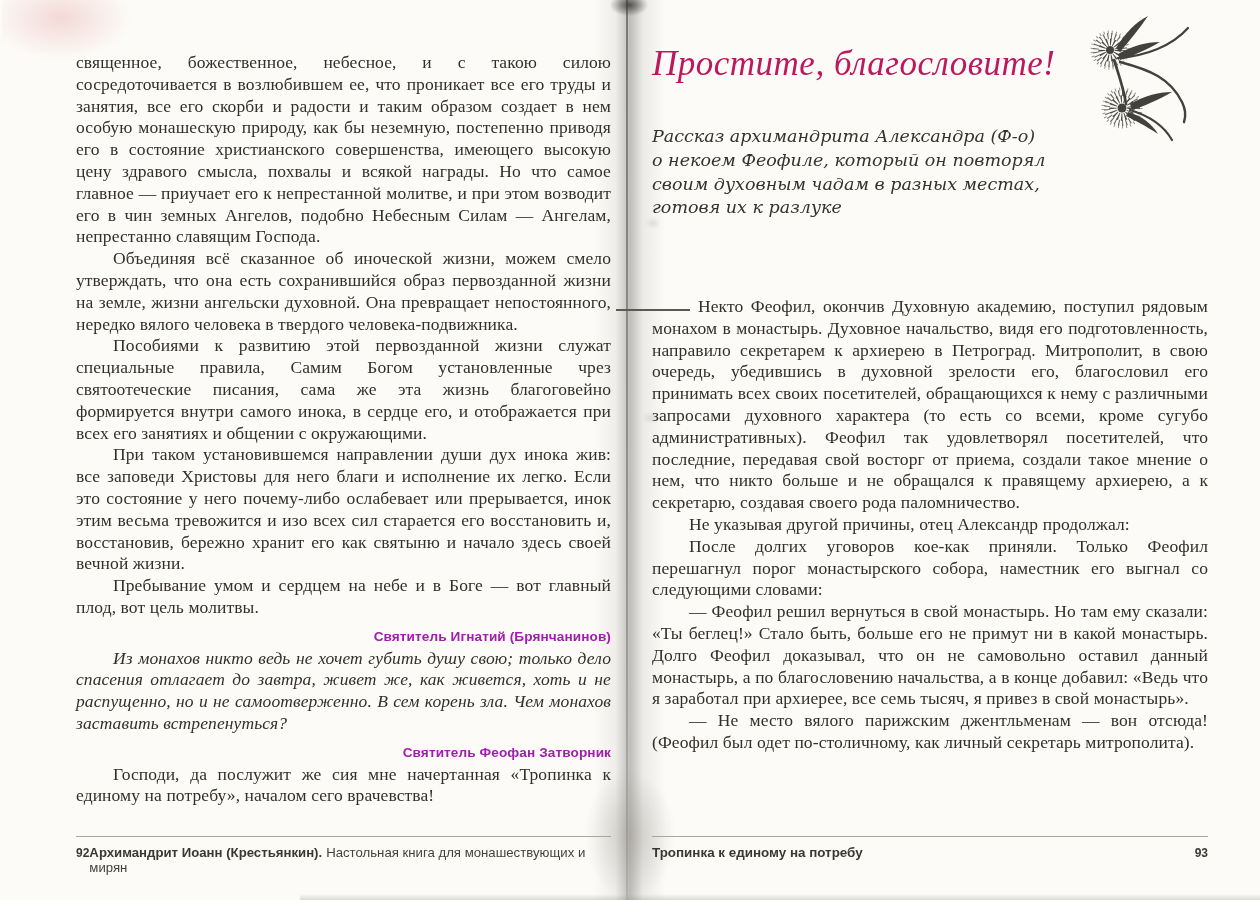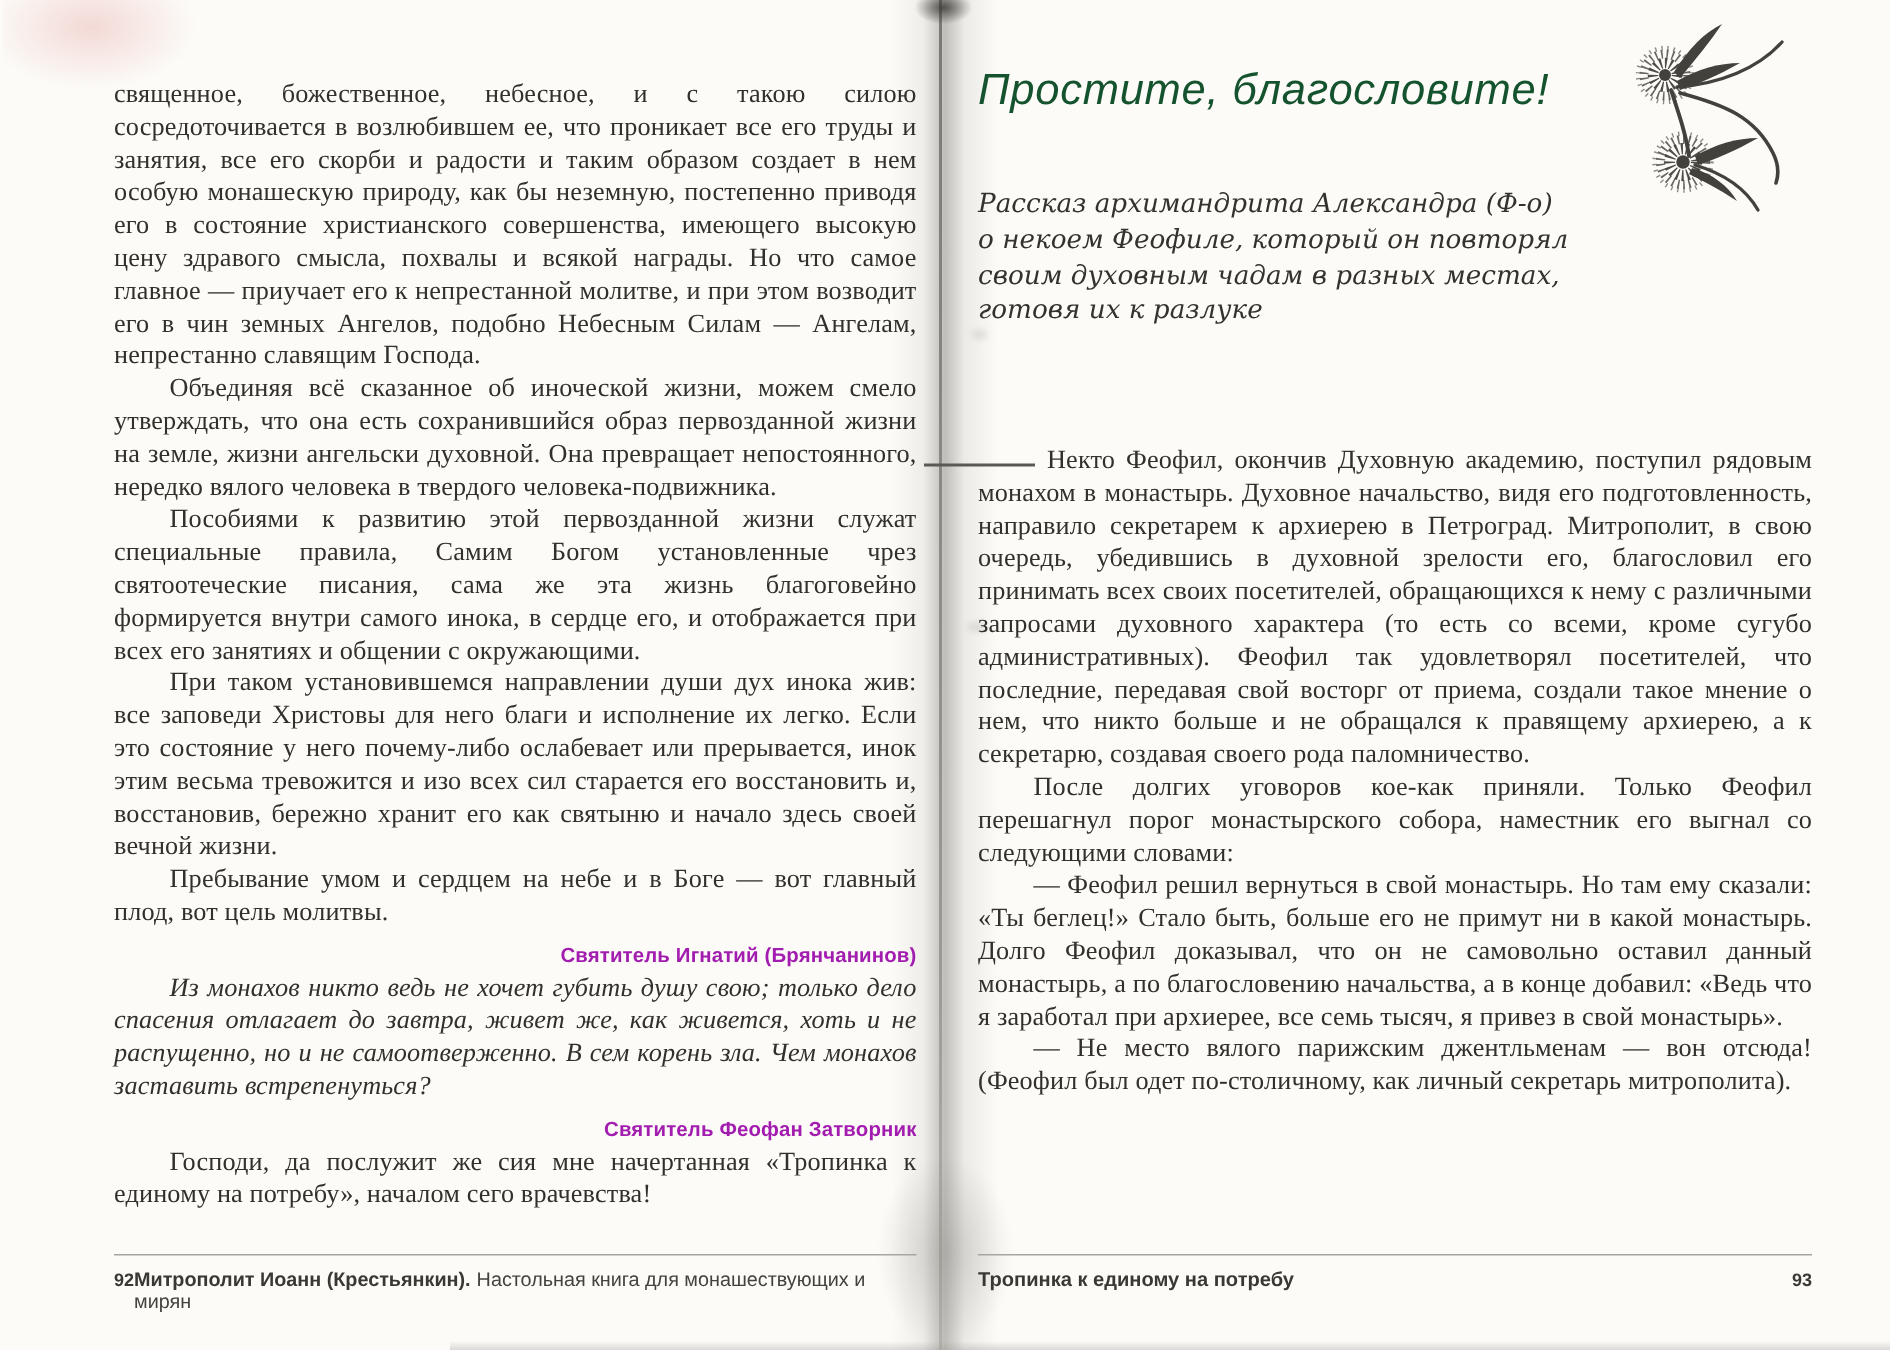--- a/index.html
+++ b/index.html
@@ -78,24 +78,24 @@
     color:#a21caf;
     text-align:right;
     margin-top:7px;
   }
   .gap-big{margin-top:34px;font-style:italic;}
   .gap-mid{margin-top:28px;}
 
   
   .title{
     position:absolute;left:652px;top:44px;margin:0;
-    font-family:Liberation Sans, sans-serif;
+    font-family:Liberation Serif, serif;
     font-style:italic;font-weight:400;
-    font-size:29px;letter-spacing:.5px;
-    color:#14532d;
+    font-size:35px;letter-spacing:.5px;
+    color:#be185d;
   }
   .subtitle{
     position:absolute;left:652px;top:113px;width:420px;
     font-family:"DejaVu Serif", serif;
     font-style:italic;
     font-size:17.5px;line-height:23.8px;
     color:#35322d;
     white-space:pre-line;
     margin-top:12px;
   }
@@ -184,30 +184,31 @@
     <g transform="translate(50,96)" stroke="#43413c" fill="none">
       <circle r="4.5" fill="#43413c" stroke="none"></circle>
       <circle r="9" stroke-width="7.5" stroke-dasharray="1.3 2.1" opacity=".95"></circle>
       <circle r="15" stroke-width="6" stroke-dasharray="1.1 2.6" opacity=".8"></circle>
       <circle r="19" stroke-width="3" stroke-dasharray="0.9 3.2" opacity=".6"></circle>
     </g>
   </svg>
 
   <main class="page-text right-text">
     <p>Некто Феофил, окончив Духовную академию, поступил рядовым монахом в монастырь. Духовное начальство, видя его подготовленность, направило секретарем к архиерею в Петроград. Митрополит, в свою очередь, убедившись в духовной зрелости его, благословил его принимать всех своих посетителей, обращающихся к нему с различными запросами духовного характера (то есть со всеми, кроме сугубо административных). Феофил так удовлетворял посетителей, что последние, передавая свой восторг от приема, создали такое мнение о нем, что никто больше и не обращался к правящему архиерею, а к секретарю, создавая своего рода паломничество.</p>
+    <p>Не указывая другой причины, отец Александр продолжал:</p>
     <p>После долгих уговоров кое-как приняли. Только Феофил перешагнул порог монастырского собора, наместник его выгнал со следующими словами:</p>
     <p>— Феофил решил вернуться в свой монастырь. Но там ему сказали: «Ты беглец!» Стало быть, больше его не примут ни в какой монастырь. Долго Феофил доказывал, что он не самовольно оставил данный монастырь, а по благословению начальства, а в конце добавил: «Ведь что я заработал при архиерее, все семь тысяч, я привез в свой монастырь».</p>
     <p>— Не место вялого парижским джентльменам — вон отсюда! (Феофил был одет по-столичному, как личный секретарь митрополита).</p>
   </main>
 
   <footer class="footer footer-left">
     <div class="frule"></div>
     <div class="frow">
       <span class="pnum">92</span>
-      <span class="ftext"><span class="bold-part">Митрополит Иоанн (Крестьянкин).</span><span class="reg-part">Настольная книга для монашествующих и мирян</span></span>
+      <span class="ftext"><span class="bold-part">Архимандрит Иоанн (Крестьянкин).</span><span class="reg-part">Настольная книга для монашествующих и мирян</span></span>
     </div>
   </footer>
 
   <footer class="footer footer-right">
     <div class="frule"></div>
     <div class="frow">
       <span class="running">Тропинка к единому на потребу</span>
       <span class="pnum">93</span>
     </div>
   </footer>

